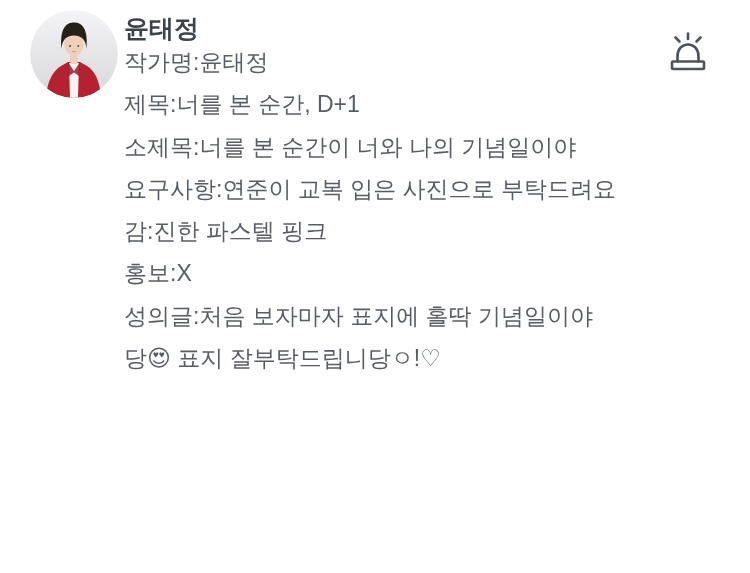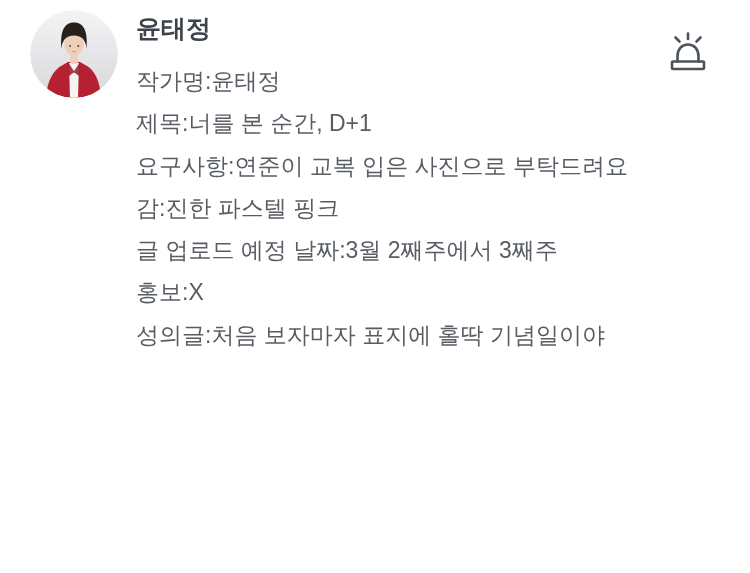--- a/index.html
+++ b/index.html
@@ -23,28 +23,28 @@
     background:var(--bg);
     overflow:hidden;
   }
   .avatar{
     position:absolute;left:30px;top:10px;
     width:88px;height:88px;border-radius:50%;
     overflow:hidden;cursor:pointer;
   }
   .avatar svg{display:block;width:100%;height:100%;}
   .content{
-    position:absolute;left:136px;top:15px;width:610px;
+    position:absolute;left:124px;top:15px;width:610px;
   }
   .author{
     font-size:25px;font-weight:700;line-height:26px;
     color:var(--author-color);
   }
   .body{
-    margin-top:19px;
+    margin-top:0;
     font-size:23px;line-height:42.3px;
     color:var(--body-color);
   }
   .line{white-space:pre;height:42.3px;}
   .siren-btn{
     position:absolute;left:669px;top:31px;
     width:38px;height:42px;
     background:none;border:none;padding:0;margin:0;cursor:pointer;
   }
   .siren-btn svg{display:block;width:100%;height:100%;}
@@ -87,25 +87,26 @@
         <path d="M31.5 39 C 29.5 17 37 12.5 44 12.5 C 51 12.5 58.5 17 56.5 39 C 56 30 52 26 44 25.5 C 36 26 32 30 31.5 39 Z" fill="var(--hair)"></path>
       </g>
     </svg>
   </div>
 
   <div class="content">
     <div class="author">윤태정</div>
     <div class="body">
         <div class="line">작가명:윤태정</div>
         <div class="line">제목:너를 본 순간, D+1</div>
+        <div class="line">소제목:너를 본 순간이 너와 나의 기념일이야</div>
         <div class="line">요구사항:연준이 교복 입은 사진으로 부탁드려요</div>
         <div class="line">감:진한 파스텔 핑크</div>
-        <div class="line">글 업로드 예정 날짜:3월 2째주에서 3째주</div>
         <div class="line">홍보:X</div>
         <div class="line">성의글:처음 보자마자 표지에 홀딱 기념일이야</div>
+        <div class="line">당😍 표지 잘부탁드립니당ㅇ!♡</div>
       </div>
   </div>
 
   <button class="siren-btn" aria-label="report">
     <svg viewBox="0 0 38 42" aria-hidden="true">
       <g class="siren-stroke">
         <line x1="19" y1="2.5" x2="19" y2="8"></line>
         <line x1="6.5" y1="6.5" x2="10.5" y2="10.5"></line>
         <line x1="31.5" y1="6.5" x2="27.5" y2="10.5"></line>
         <path d="M 8.5 30.5 V 25.5 C 8.5 18 13 13.5 19 13.5 C 25 13.5 29.5 18 29.5 25.5 V 30.5"></path>

